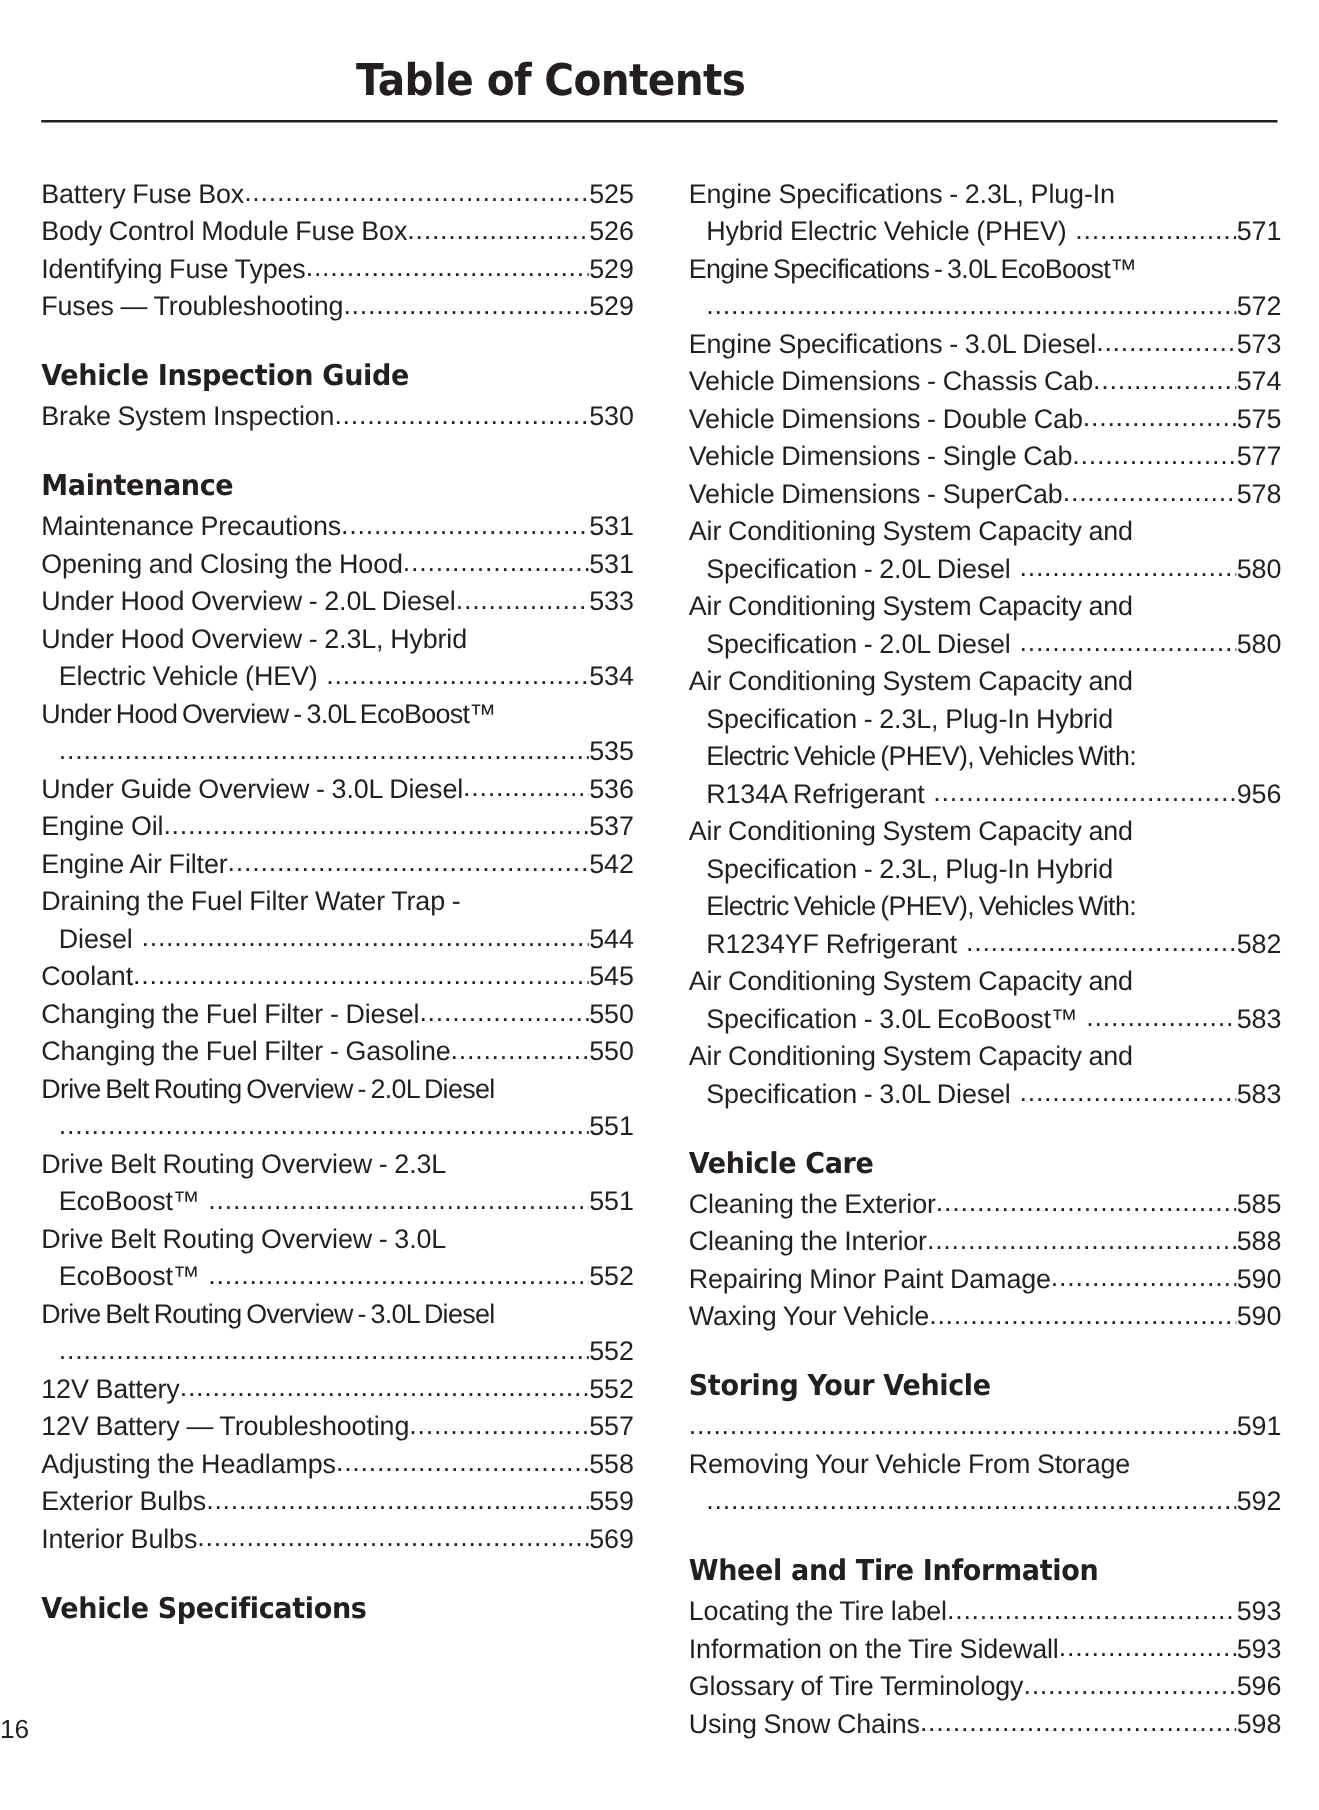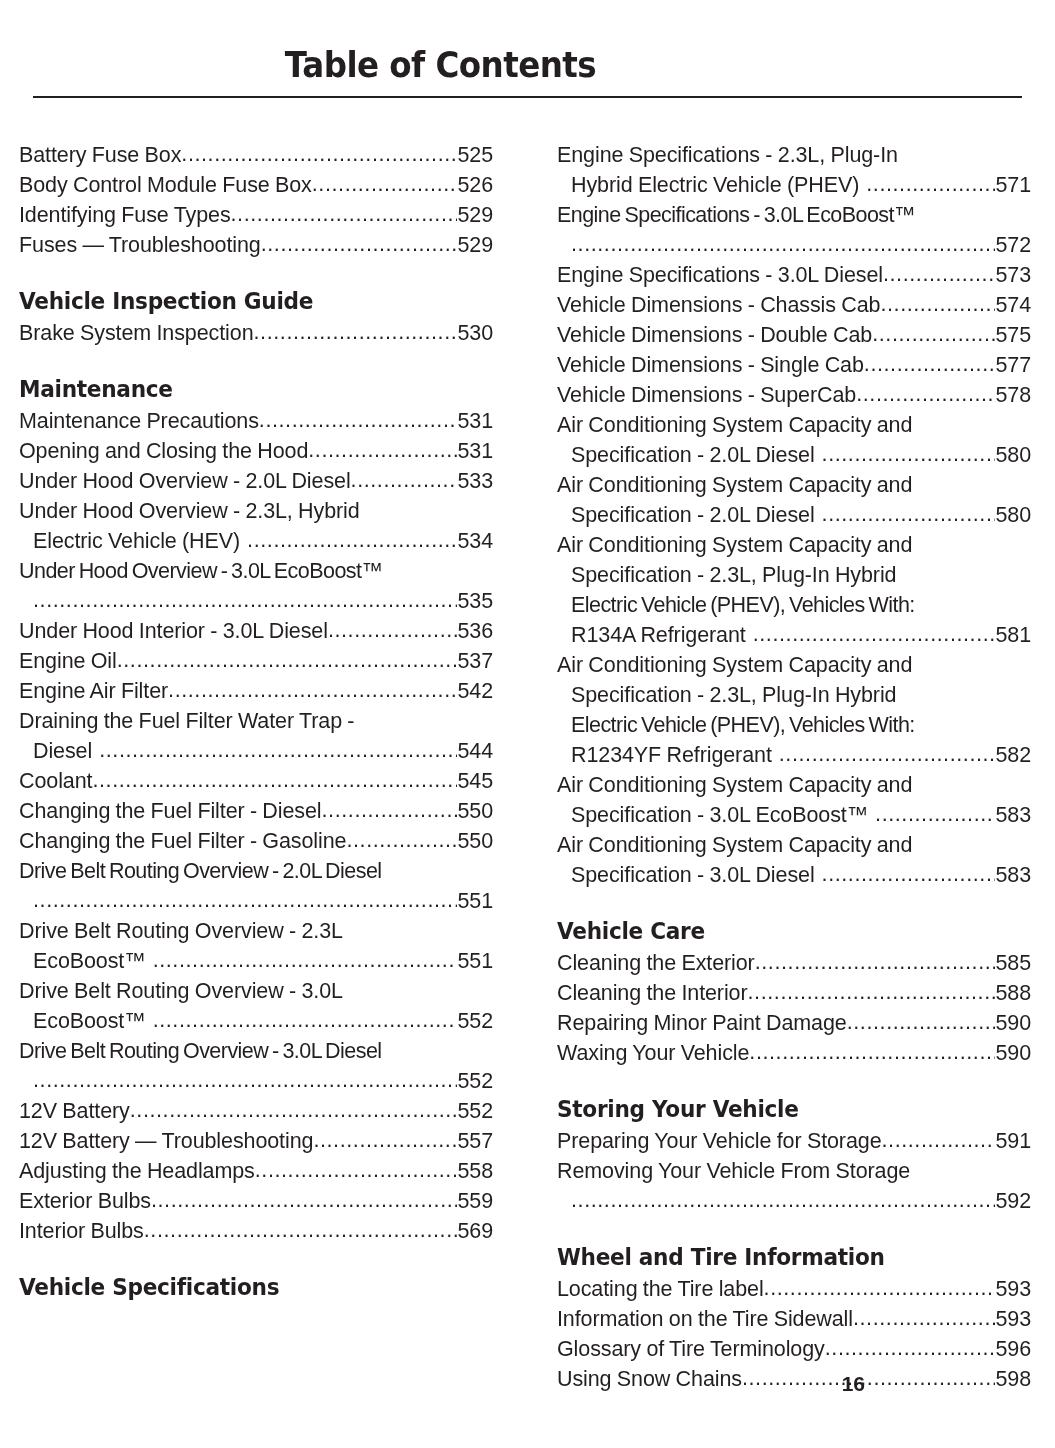--- a/index.html
+++ b/index.html
@@ -43,24 +43,24 @@
     top: 96px;
     width: 989px;
     height: 2px;
     background: #231f20;
   }
 
   
   .columns {
     position: absolute;
     top: 140px;
-    left: 19px;
+    left: 33px;
     width: 989px;
     display: flex;
-    gap: 64px;
+    gap: 44px;
   }
   .col {
     width: 474px;
     flex: 0 0 474px;
   }
 
   
   .section-heading {
     font-family: "DejaVu Sans", sans-serif;
     font-weight: bold;
@@ -124,24 +124,23 @@
     flex: 0 0 auto;
     text-align: right;
   }
 
   
   .folio {
     position: absolute;
     left: 0;
     right: 16px;
     top: 1372px;
-    text-align: right;
+    text-align: left;
     font-size: 21px;
     color: #231f20;
-    font-weight: bold;
   }
 </style>
 </head>
 <body>
 
 <div class="page">
 
   <div class="page-title">Table of Contents</div>
   <div class="title-rule"></div>
 
@@ -220,21 +219,21 @@
             <span class="ln-text tight">Under Hood Overview - 3.0L EcoBoost™</span>
           </div>
           <div class="entry-line cont">
             <span class="ln-text tight"></span>
             <span class="leader"></span>
             <span class="pageno">535</span>
           </div>
         </div>
         <div class="entry">
           <div class="entry-line">
-            <span class="ln-text">Under Hood Interior - 3.0L Diesel</span>
+            <span class="ln-text">Under Guide Overview - 3.0L Diesel</span>
             <span class="leader"></span>
             <span class="pageno">536</span>
           </div>
         </div>
         <div class="entry">
           <div class="entry-line">
             <span class="ln-text">Engine Oil</span>
             <span class="leader"></span>
             <span class="pageno">537</span>
           </div>
@@ -436,21 +435,21 @@
           </div>
           <div class="entry-line cont">
             <span class="ln-text">Specification - 2.3L, Plug-In Hybrid</span>
           </div>
           <div class="entry-line cont">
             <span class="ln-text tight">Electric Vehicle (PHEV), Vehicles With:</span>
           </div>
           <div class="entry-line cont">
             <span class="ln-text">R134A Refrigerant</span>
             <span class="leader gap"></span>
-            <span class="pageno">581</span>
+            <span class="pageno">956</span>
           </div>
         </div>
         <div class="entry">
           <div class="entry-line">
             <span class="ln-text">Air Conditioning System Capacity and</span>
           </div>
           <div class="entry-line cont">
             <span class="ln-text">Specification - 2.3L, Plug-In Hybrid</span>
           </div>
           <div class="entry-line cont">
@@ -507,21 +506,20 @@
         <div class="entry">
           <div class="entry-line">
             <span class="ln-text">Waxing Your Vehicle</span>
             <span class="leader"></span>
             <span class="pageno">590</span>
           </div>
         </div>
         <div class="section-heading">Storing Your Vehicle</div>
         <div class="entry">
           <div class="entry-line">
-            <span class="ln-text">Preparing Your Vehicle for Storage</span>
             <span class="leader"></span>
             <span class="pageno">591</span>
           </div>
         </div>
         <div class="entry">
           <div class="entry-line">
             <span class="ln-text">Removing Your Vehicle From Storage</span>
           </div>
           <div class="entry-line cont">
             <span class="ln-text"></span>

